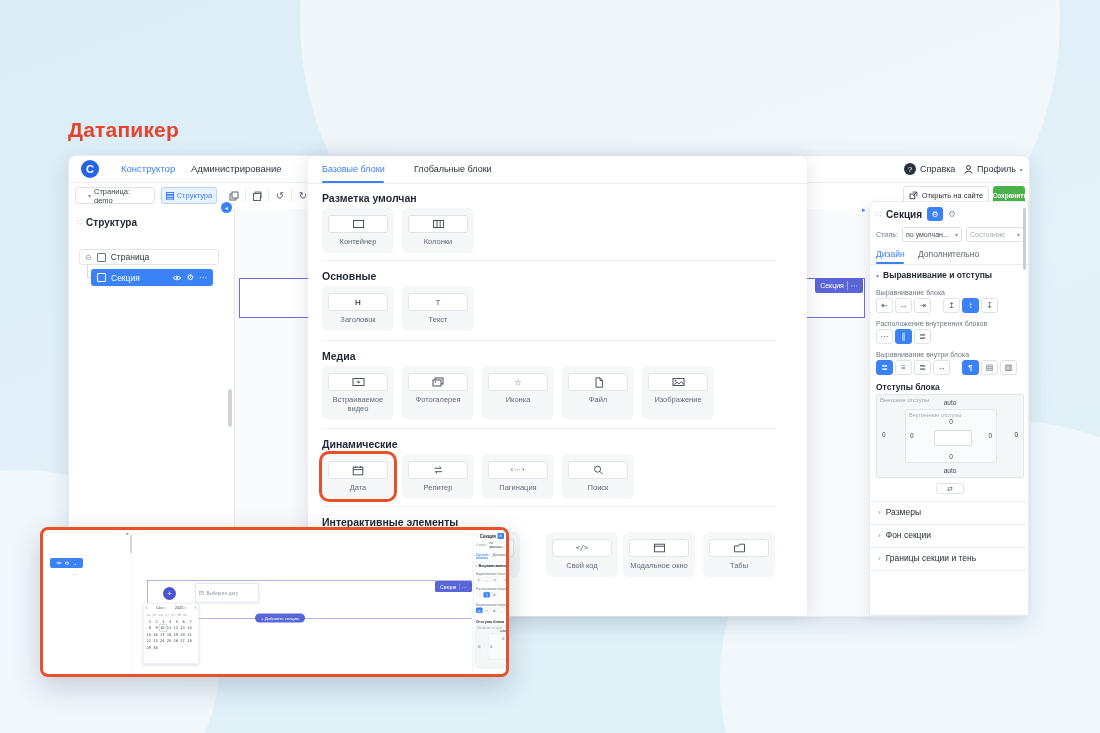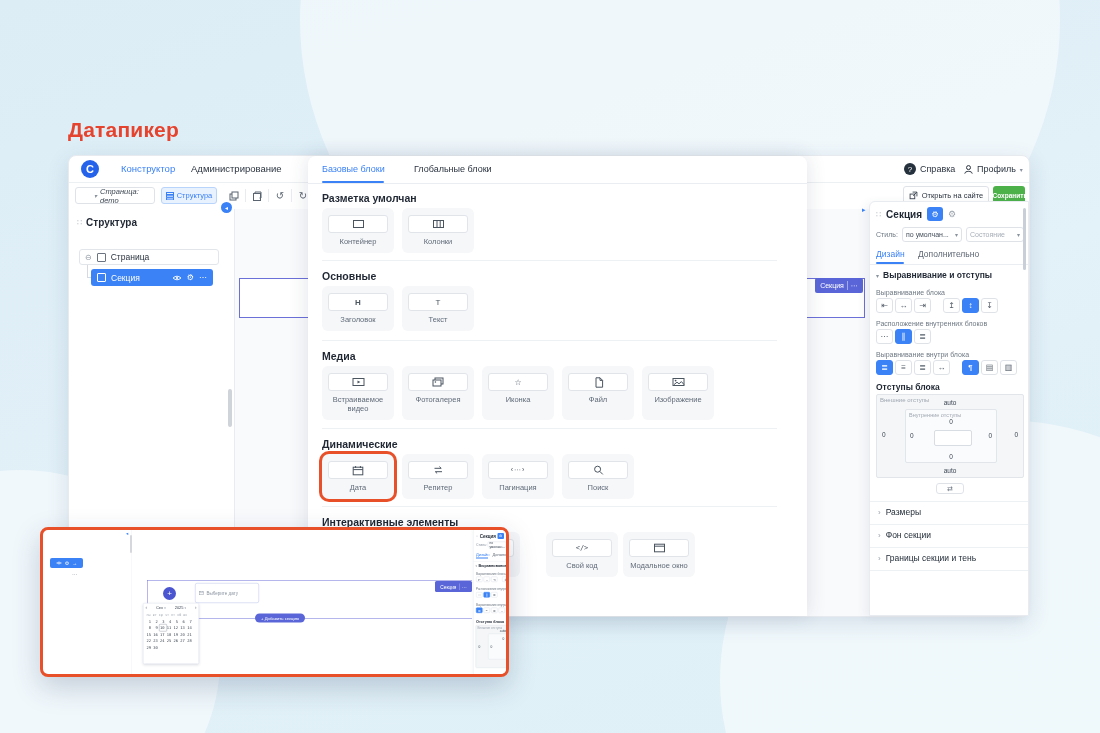--- a/index.html
+++ b/index.html
@@ -92,21 +92,21 @@
       <svg width="9" height="9" viewBox="0 0 9 9">
           <circle cx="4.5" cy="2.6" r="2" fill="none" stroke="#2b3440"></circle>
           <path d="M0.8,8.6 C0.8,5.6 8.2,5.6 8.2,8.6" fill="none" stroke="#2b3440"></path>
         </svg>
       <span style="font-size:9px;color:#2b3440;">Профиль</span>
       <span class="caret">▾</span>
     </div>
   </div>
 
   <div class="toolbar">
-    <div class="abs btn3 f" style="left:6px;top:5px;width:80px;height:17px;padding:0 18px;gap:3px;font-style:italic;">
+    <div class="abs btn3 f" style="left:6px;top:5px;width:80px;height:17px;padding:0 12px;gap:3px;">
       <span class="caret">▾</span>
       <span style="font-size:7.5px;color:#3c4652;">Страница: demo</span>
     </div>
     <div class="abs f" style="left:92px;top:5px;width:56px;height:17px;background:#e8f1fe;border:1px solid #b9d4fb;border-radius:3px;gap:3px;justify-content:center;box-sizing:border-box;">
       <svg width="8" height="8" viewBox="0 0 8 8">
           <rect x="0.5" y="0.5" width="7" height="2" fill="none" stroke="#3b82f6"></rect>
           <rect x="0.5" y="3.2" width="7" height="2" fill="none" stroke="#3b82f6"></rect>
           <rect x="0.5" y="5.9" width="7" height="2" fill="none" stroke="#3b82f6"></rect>
         </svg>
       <span style="font-size:7.5px;color:#3b82f6;">Структура</span>
@@ -335,20 +335,28 @@
       <div class="clabel">Свой код</div>
     </div>
     <div class="abs card" style="left:315px;top:376px;">
       <div class="chip">
           <svg width="13" height="10" viewBox="0 0 13 10">
             <rect x="1.5" y="1.2" width="10" height="7.6" fill="none" stroke="#4a5560"></rect>
             <path d="M1.5,3.2 H11.5" stroke="#4a5560"></path>
           </svg>
         </div>
       <div class="clabel">Модальное окно</div>
+    </div>
+    <div class="abs card" style="left:395px;top:376px;">
+      <div class="chip">
+          <svg width="13" height="10" viewBox="0 0 13 10">
+            <path d="M1.5,8.8 V3 h4 l1,-1.8 h5 V8.8 Z" fill="none" stroke="#4a5560"></path>
+          </svg>
+        </div>
+      <div class="clabel">Табы</div>
     </div>
   </div>
 
   <div class="abs" style="left:793px;top:50px;color:#3b82f6;font-size:7px;z-index:7;"><span>▸</span></div>
 
   <div class="inspector">
     <div class="abs f" style="left:6px;top:5px;gap:5px;">
       <span style="font-size:8px;color:#a7aeb8;">∷</span>
       <span style="font-size:10px;font-weight:bold;color:#1f2733;">Секция</span>
       <span style="width:16px;height:14px;background:#3b82f6;border-radius:3px;color:#fff;font-size:8px;display:flex;align-items:center;justify-content:center;">

